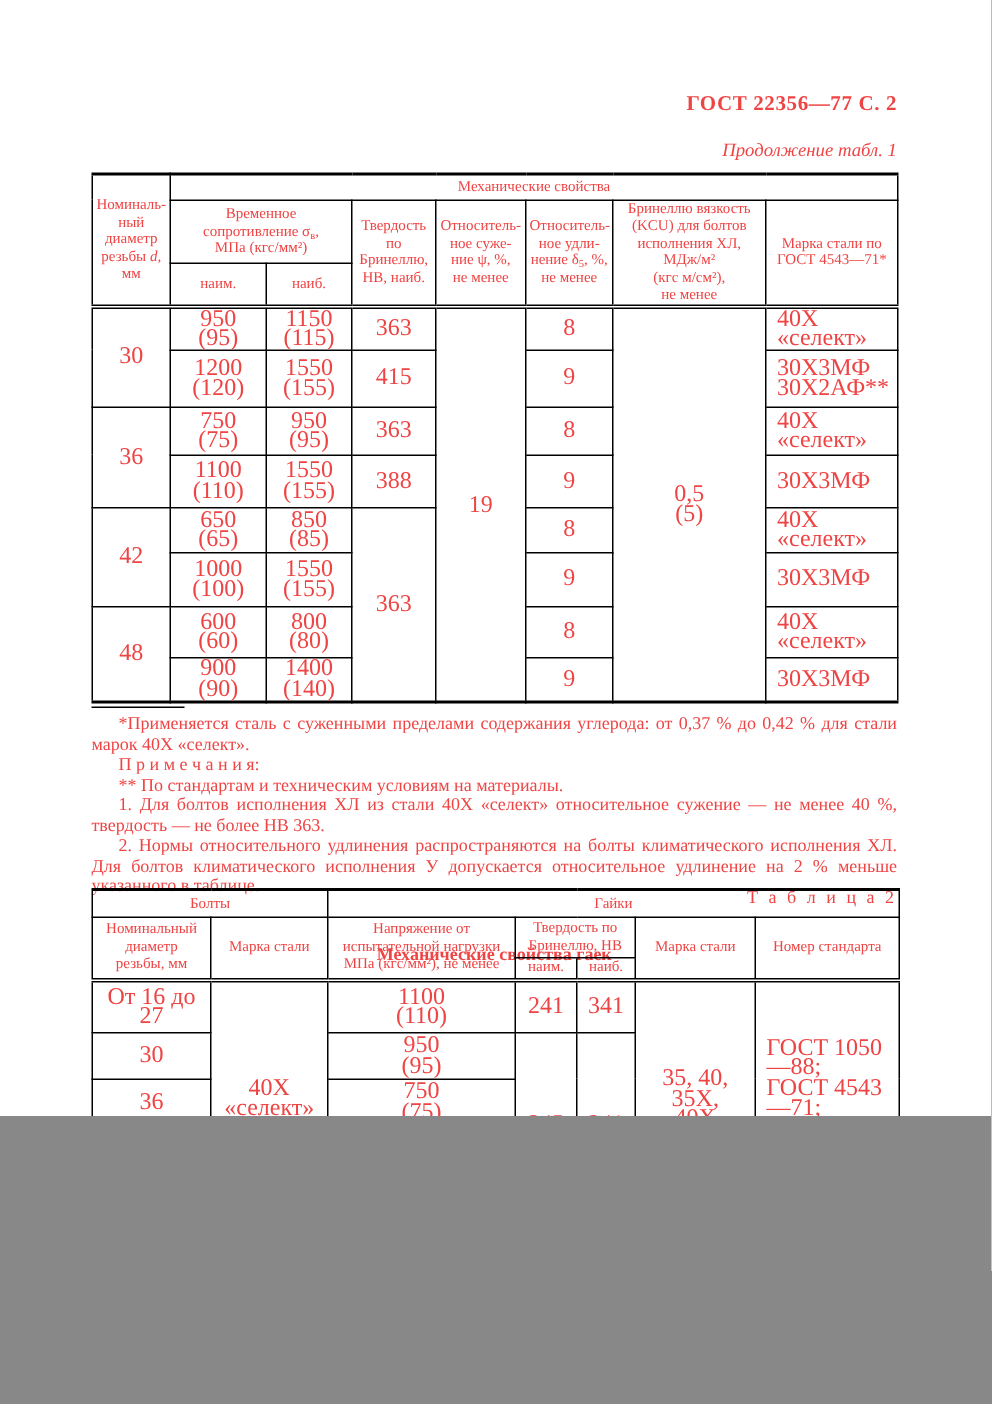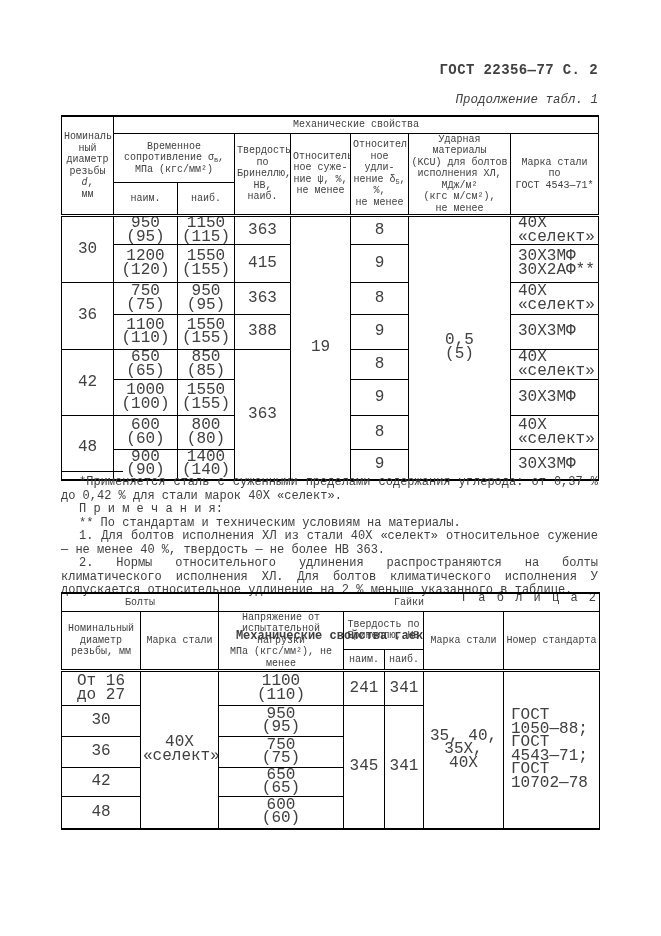--- a/index.html
+++ b/index.html
@@ -1,18 +1,18 @@
 <!DOCTYPE html>
 <html><head>
 <meta charset="utf-8">
 <style>
   html,body{margin:0;padding:0;background:#888;}
   .page{
-    position:relative;width:661px;height:936px;background:#ffffff;
-    font-family:Liberation Mono, monospace;color:#404040;overflow:hidden;
+    position:relative;width:661px;height:744px;background:#ffffff;
+    font-family:Liberation Serif, serif;color:#ef4444;overflow:hidden;
   }
   .gost-header{position:absolute;top:62px;right:63px;font-size:14px;font-weight:bold;letter-spacing:.4px;}
   .continuation{position:absolute;top:93px;right:63px;font-size:12.5px;font-style:italic;}
   table{border-collapse:collapse;table-layout:fixed;position:absolute;left:61px;}
   #t1{top:115px;width:537px;}
   #t2{top:592px;width:538px;}
   table{border:1px solid #000;border-top:2px solid #000;border-bottom:2px solid #000;}
   td,th{border:1px solid #000;padding:0 2px;text-align:center;vertical-align:middle;
         font-weight:normal;overflow:hidden;}
   th{font-size:10px;line-height:11.5px;white-space:pre-line;}
@@ -63,21 +63,21 @@
 Бринеллю,
 НВ, наиб.</th>
       <th rowspan="2">Относитель-
 ное суже-
 ние ψ, %,
 не менее</th>
       <th rowspan="2"><span>Относитель-
 ное удли-
 нение δ</span><sub class="sb">5</sub><span>, %,
 не менее</span></th>
-      <th rowspan="2">Ударная материалы
+      <th rowspan="2">Бринеллю вязкость
 (KCU) для болтов
 исполнения ХЛ,
 МДж/м²
 (кгс м/см²),
 не менее</th>
       <th rowspan="2">Марка стали по
 ГОСТ 4543—71*</th>
     </tr>
     <tr style="height:27px">
       <th>наим.</th>

